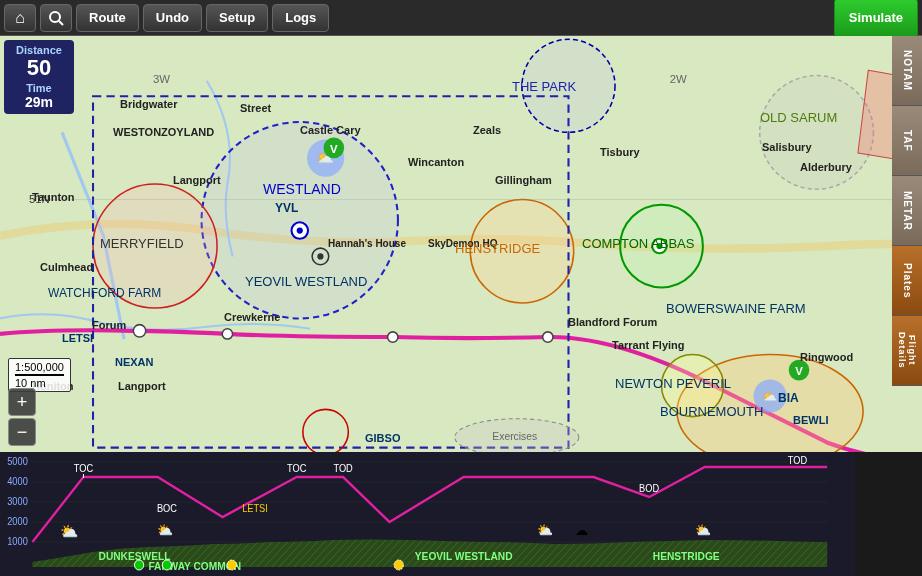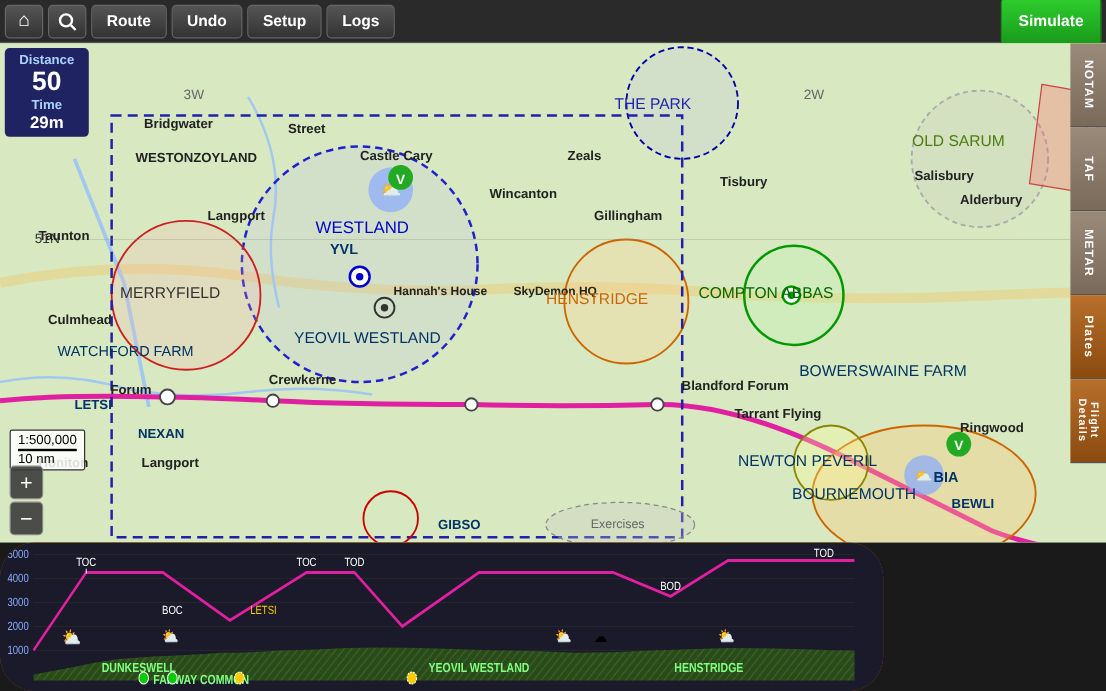--- a/index.html
+++ b/index.html
@@ -85,21 +85,21 @@
       justify-content: center; border-bottom: 1px solid #555; letter-spacing: 1px;
     }
     .right-btn.notam { background: linear-gradient(to bottom, #9a8a7a, #7a6a5a); }
     .right-btn.taf { background: linear-gradient(to bottom, #9a8a7a, #7a6a5a); }
     .right-btn.metar { background: linear-gradient(to bottom, #9a8a7a, #7a6a5a); }
     .right-btn.plates { background: linear-gradient(to bottom, #b8702a, #8a4a10); }
     .right-btn.flight { background: linear-gradient(to bottom, #b8702a, #8a4a10); font-size: 9px; }
 
     
     #elevation-panel {
-      width: 736px; height: 124px; background: #a16207; position: relative; overflow: hidden; border-radius: 29px;
+      width: 855px; height: 124px; background: #7dd3fc; position: relative; overflow: hidden;
     }
     #elevation-svg { width: 100%; height: 100%; }
 
     
     .town-label {
       position: absolute; font-size: 11px; color: #222; font-weight: bold; z-index: 5;
       pointer-events: none; white-space: nowrap;
     }
     .airport-label {
       position: absolute; font-size: 12px; color: #003366; font-weight: bold; z-index: 5;

